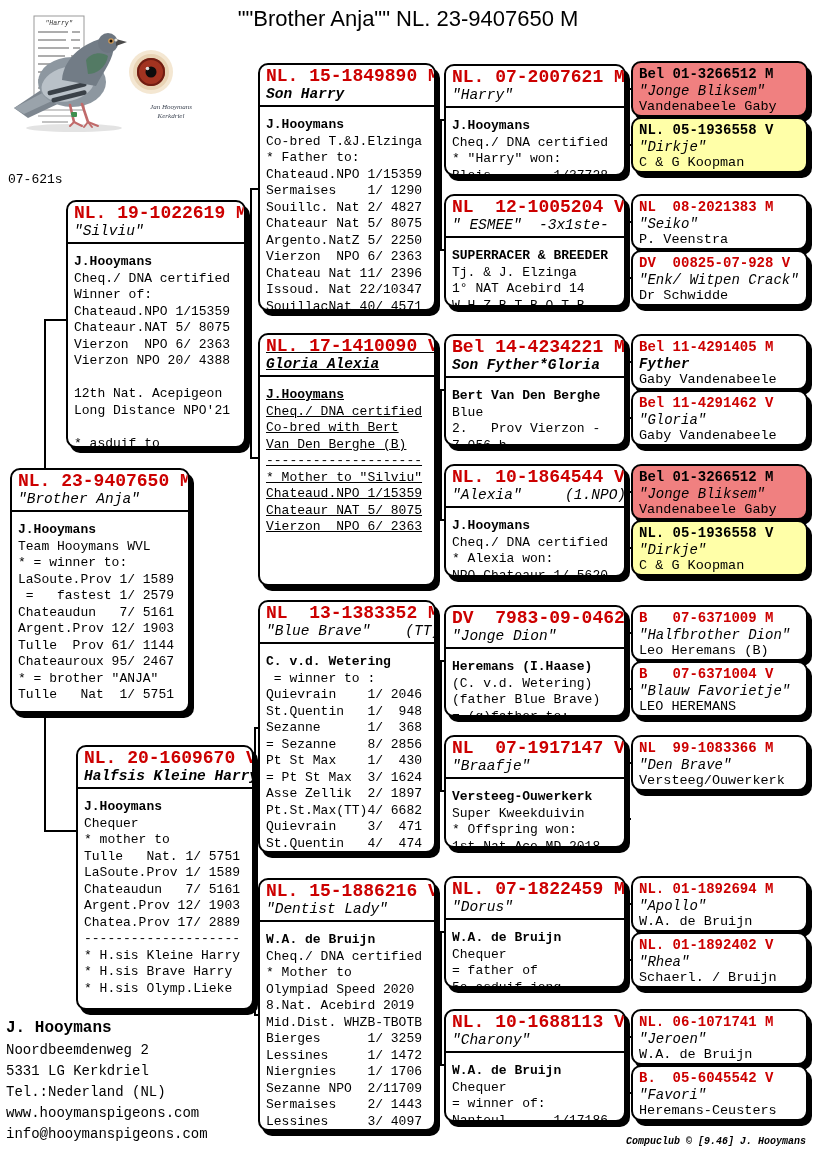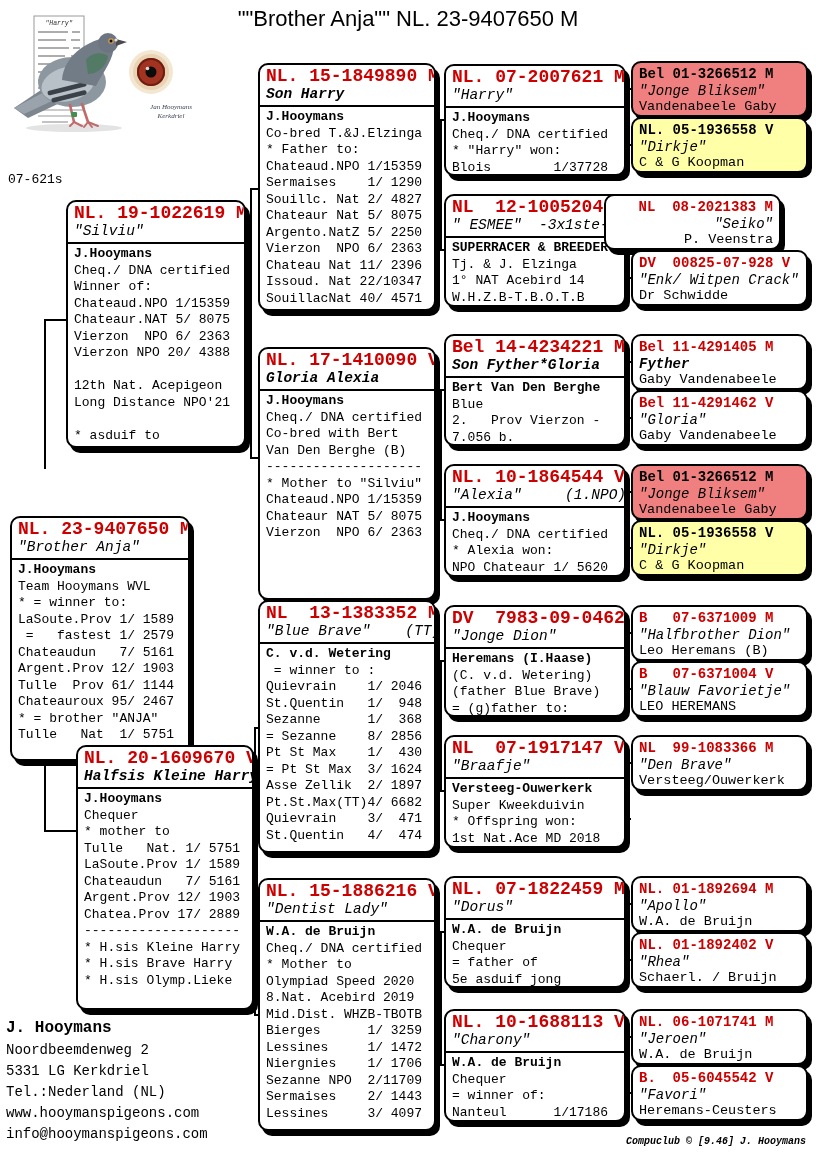--- a/index.html
+++ b/index.html
@@ -10,21 +10,21 @@
   
   .pbox{position:absolute;background:#fff;border:2px solid #000;border-radius:10px;
         box-shadow:4px 5px 0 0 #000;padding:2px 6px;box-sizing:border-box;overflow:hidden;}
   .ring{font-weight:bold;color:#cc0000;white-space:pre;}
   .pname{font-style:italic;white-space:pre;}
   .nb .pname{font-weight:bold;}
   .pbody .ln{white-space:pre;}
   .big .ring{font-size:18px;line-height:19px;}
   .big .pname{font-size:14.5px;line-height:17px;border-bottom:2px solid #000;
               margin:0 -6px;padding:0 6px 2px 6px;}
-  .big .pbody{padding-top:2px;}
+  .big .pbody{padding-top:10px;}
   .big .ln{font-size:13px;line-height:16.5px;}
   .big .pbody .ln:first-child{font-weight:bold;}
   .small .ring{font-size:14px;line-height:18px;}
   .small .pname{font-size:14px;line-height:16px;}
   .small .ln{font-size:13.5px;line-height:16px;}
   .bg-pink{background:#f08080;}
   .bg-yellow{background:#ffffa8;}
   .bg-pink .ring,.bg-yellow .ring{color:#000;}
   
   .seg{position:absolute;background:#000;}
@@ -177,21 +177,21 @@
       <div class="seg v" style="left: 628px; top: 904px; height: 56px;"></div>
       <div class="seg h" style="left: 628px; top: 903px; width: 3px;"></div>
       <div class="seg h" style="left: 628px; top: 959px; width: 3px;"></div>
       <div class="seg h" style="left: 626px; top: 931px; width: 2px;"></div>
       <div class="seg v" style="left: 628px; top: 1037px; height: 56px;"></div>
       <div class="seg h" style="left: 628px; top: 1036px; width: 3px;"></div>
       <div class="seg h" style="left: 628px; top: 1092px; width: 3px;"></div>
       <div class="seg h" style="left: 626px; top: 1064px; width: 2px;"></div>
     </div>
 
-  <div class="pbox big" style="left:10px;top:468px;width:180px;height:245px;margin-top:48px;">
+  <div class="pbox big" style="left:10px;top:468px;width:180px;height:245px;">
     <div class="ring">NL. 23-9407650 M</div>
     <div class="pname">"Brother Anja"</div>
     <div class="pbody">
         <div class="ln">J.Hooymans</div>
         <div class="ln">Team Hooymans WVL</div>
         <div class="ln">* = winner to:</div>
         <div class="ln">LaSoute.Prov 1/ 1589</div>
         <div class="ln"> =   fastest 1/ 2579</div>
         <div class="ln">Chateaudun   7/ 5161</div>
         <div class="ln">Argent.Prov 12/ 1903</div>
@@ -250,21 +250,21 @@
         <div class="ln">Sermaises    1/ 1290</div>
         <div class="ln">Souillc. Nat 2/ 4827</div>
         <div class="ln">Chateaur Nat 5/ 8075</div>
         <div class="ln">Argento.NatZ 5/ 2250</div>
         <div class="ln">Vierzon  NPO 6/ 2363</div>
         <div class="ln">Chateau Nat 11/ 2396</div>
         <div class="ln">Issoud. Nat 22/10347</div>
         <div class="ln">SouillacNat 40/ 4571</div>
       </div>
   </div>
-  <div class="pbox big nb" style="left:258px;top:347px;width:178px;height:253px;">
+  <div class="pbox big nb" style="left:258px;top:333px;width:178px;height:253px;text-decoration:underline;">
     <div class="ring">NL. 17-1410090 V</div>
     <div class="pname">Gloria Alexia</div>
     <div class="pbody">
         <div class="ln">J.Hooymans</div>
         <div class="ln">Cheq./ DNA certified</div>
         <div class="ln">Co-bred with Bert</div>
         <div class="ln">Van Den Berghe (B)</div>
         <div class="ln">--------------------</div>
         <div class="ln">* Mother to "Silviu"</div>
         <div class="ln">Chateaud.NPO 1/15359</div>
@@ -397,21 +397,21 @@
         <div class="ln">Vandenabeele Gaby</div>
       </div>
   </div>
   <div class="pbox small bg-yellow" style="left:631px;top:117px;width:177px;height:56px;">
     <div class="ring">NL. 05-1936558 V</div>
     <div class="pname">"Dirkje"</div>
     <div class="pbody">
         <div class="ln">C &amp; G Koopman</div>
       </div>
   </div>
-  <div class="pbox small" style="left:604px;top:194px;width:177px;height:56px;text-align:right;">
+  <div class="pbox small" style="left:631px;top:194px;width:177px;height:56px;">
     <div class="ring">NL  08-2021383 M</div>
     <div class="pname">"Seiko"</div>
     <div class="pbody">
         <div class="ln">P. Veenstra</div>
       </div>
   </div>
   <div class="pbox small" style="left:631px;top:250px;width:177px;height:56px;">
     <div class="ring">DV  00825-07-928 V</div>
     <div class="pname">"Enk/ Witpen Crack"</div>
     <div class="pbody">

